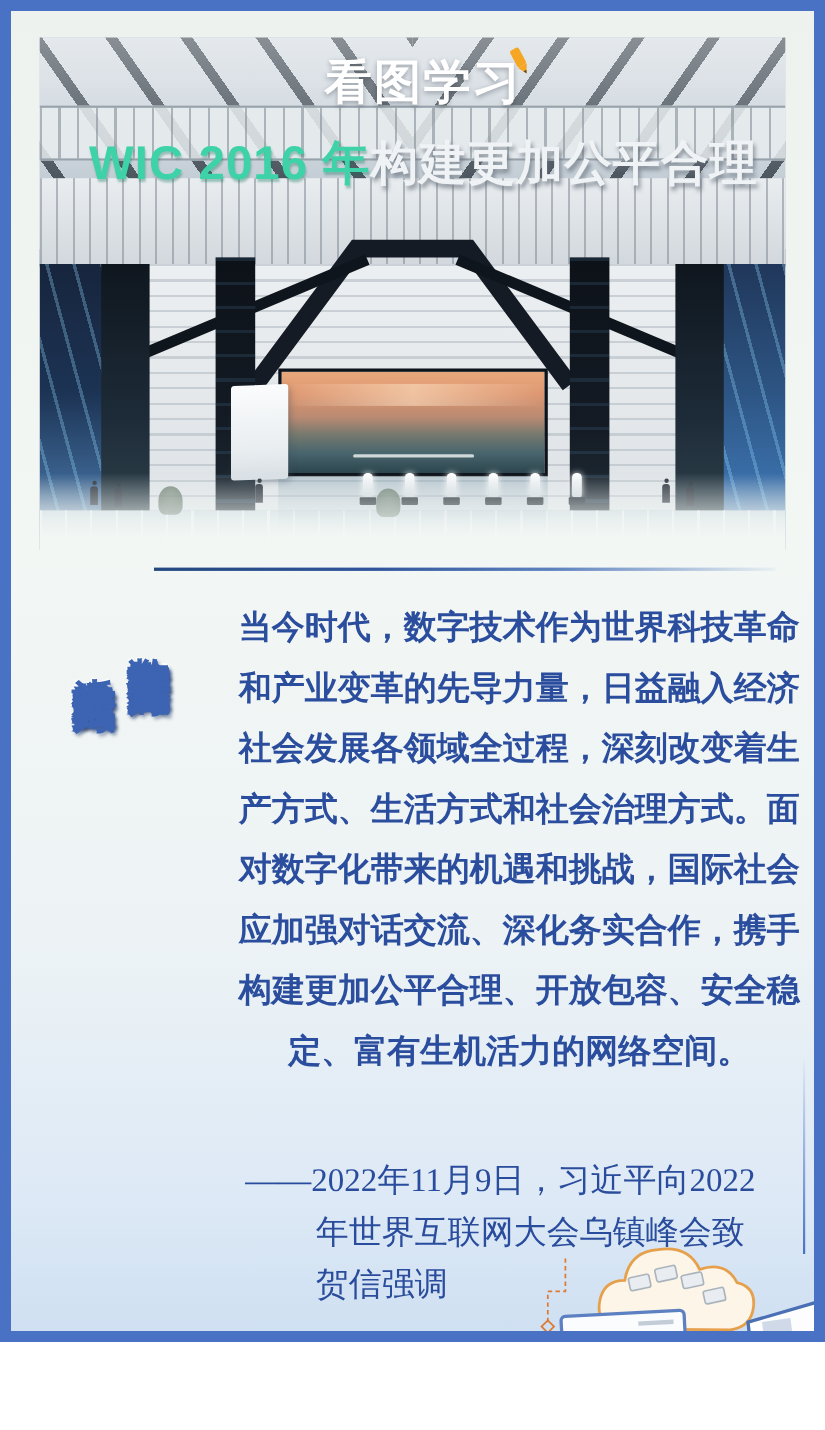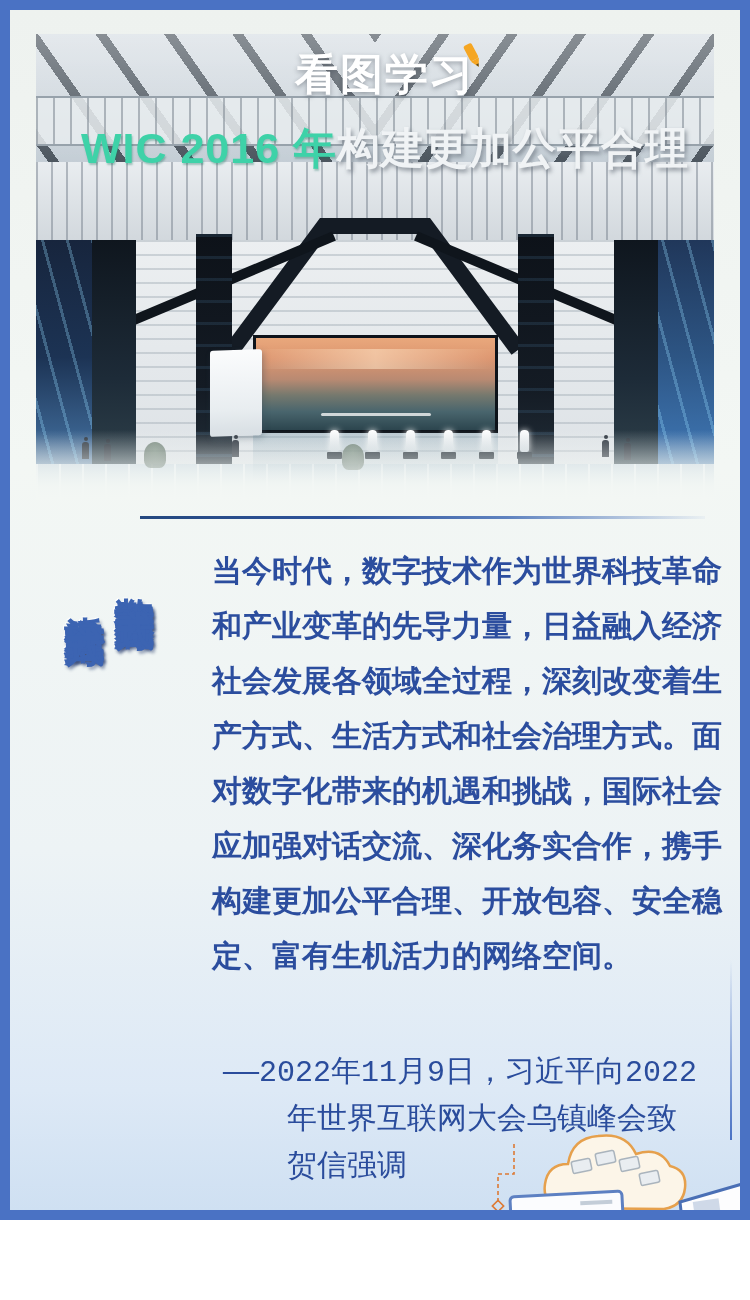--- a/index.html
+++ b/index.html
@@ -59,23 +59,23 @@
   .divider{position:absolute;left:130px;top:506px;width:565px;height:3px;
     background:linear-gradient(90deg,#24487f 0%,#2f549c 35%,#5f83c0 65%,rgba(160,185,225,.1) 100%);}
   
   .vcol{position:absolute;writing-mode:vertical-rl;text-orientation:upright;
     font-family:"DejaVu Serif",serif;font-weight:700;font-size:40px;letter-spacing:1px;line-height:48px;
     color:#3c64b2;text-shadow:2px 3px 3px rgba(40,60,110,.38),-1px -1px 0 rgba(255,255,255,.85);}
   .vcol.c1{left:101px;top:556px;}
   .vcol.c2{left:51px;top:574px;}
   
   .quote{position:absolute;left:202px;top:533px;width:520px;
-    font-size:30px;line-height:55px;font-weight:700;color:#2b4d9e;white-space:pre-line;}
+    font-size:30px;line-height:55px;font-weight:700;color:#2b4d9e;white-space:pre-line;text-align:center;}
   .attribution{position:absolute;left:213px;top:1040px;width:500px;
-    font-family:Liberation Mono, monospace;font-size:30px;line-height:47px;color:#2a4c9c;
+    font-family:Liberation Serif, serif;font-size:30px;line-height:47px;color:#2a4c9c;
     white-space:pre-line;padding-left:64px;text-indent:-64px;box-sizing:border-box;}
   
   .watermark{position:absolute;left:297px;top:1190px;font-size:46px;font-weight:700;letter-spacing:10px;
     color:rgba(255,255,255,.93);text-shadow:0 2px 8px rgba(140,155,175,.6);z-index:3;}
   
   .illus{position:absolute;left:474px;top:1106px;z-index:2;}
   
   .orn{position:absolute;z-index:4;}
   .orn.left{left:16px;top:1120px;}
   .orn.right{left:668px;top:1120px;transform:scaleX(-1);}

